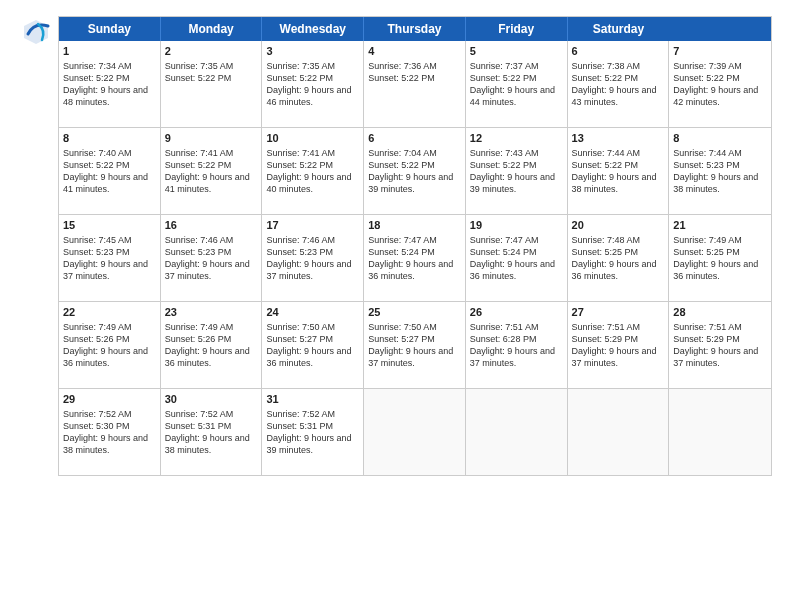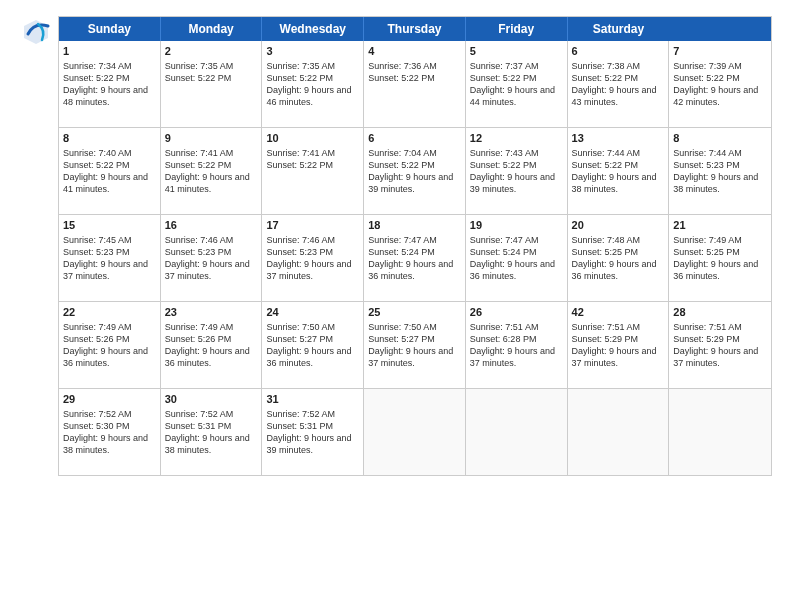--- a/index.html
+++ b/index.html
@@ -139,42 +139,42 @@
           <div class="cal-cell"><span class="day-num">2</span><span>Sunrise: 7:35 AM</span><br><span>Sunset: 5:22 PM</span><br></div>
           <div class="cal-cell"><span class="day-num">3</span><span>Sunrise: 7:35 AM</span><br><span>Sunset: 5:22 PM</span><br><span>Daylight: 9 hours and 46 minutes.</span></div>
           <div class="cal-cell"><span class="day-num">4</span><span>Sunrise: 7:36 AM</span><br><span>Sunset: 5:22 PM</span><br></div>
           <div class="cal-cell"><span class="day-num">5</span><span>Sunrise: 7:37 AM</span><br><span>Sunset: 5:22 PM</span><br><span>Daylight: 9 hours and 44 minutes.</span></div>
           <div class="cal-cell"><span class="day-num">6</span><span>Sunrise: 7:38 AM</span><br><span>Sunset: 5:22 PM</span><br><span>Daylight: 9 hours and 43 minutes.</span></div>
           <div class="cal-cell"><span class="day-num">7</span><span>Sunrise: 7:39 AM</span><br><span>Sunset: 5:22 PM</span><br><span>Daylight: 9 hours and 42 minutes.</span></div>
         </div>
         <div class="cal-row">
           <div class="cal-cell"><span class="day-num">8</span><span>Sunrise: 7:40 AM</span><br><span>Sunset: 5:22 PM</span><br><span>Daylight: 9 hours and 41 minutes.</span></div>
           <div class="cal-cell"><span class="day-num">9</span><span>Sunrise: 7:41 AM</span><br><span>Sunset: 5:22 PM</span><br><span>Daylight: 9 hours and 41 minutes.</span></div>
-          <div class="cal-cell"><span class="day-num">10</span><span>Sunrise: 7:41 AM</span><br><span>Sunset: 5:22 PM</span><br></div>
+          <div class="cal-cell"><span class="day-num">10</span><span>Sunrise: 7:41 AM</span><br><span>Sunset: 5:22 PM</span><br><span>Daylight: 9 hours and 40 minutes.</span></div>
           <div class="cal-cell"><span class="day-num">6</span><span>Sunrise: 7:04 AM</span><br><span>Sunset: 5:22 PM</span><br><span>Daylight: 9 hours and 39 minutes.</span></div>
           <div class="cal-cell"><span class="day-num">12</span><span>Sunrise: 7:43 AM</span><br><span>Sunset: 5:22 PM</span><br><span>Daylight: 9 hours and 39 minutes.</span></div>
           <div class="cal-cell"><span class="day-num">13</span><span>Sunrise: 7:44 AM</span><br><span>Sunset: 5:22 PM</span><br><span>Daylight: 9 hours and 38 minutes.</span></div>
           <div class="cal-cell"><span class="day-num">8</span><span>Sunrise: 7:44 AM</span><br><span>Sunset: 5:23 PM</span><br><span>Daylight: 9 hours and 38 minutes.</span></div>
         </div>
         <div class="cal-row">
           <div class="cal-cell"><span class="day-num">15</span><span>Sunrise: 7:45 AM</span><br><span>Sunset: 5:23 PM</span><br><span>Daylight: 9 hours and 37 minutes.</span></div>
           <div class="cal-cell"><span class="day-num">16</span><span>Sunrise: 7:46 AM</span><br><span>Sunset: 5:23 PM</span><br><span>Daylight: 9 hours and 37 minutes.</span></div>
           <div class="cal-cell"><span class="day-num">17</span><span>Sunrise: 7:46 AM</span><br><span>Sunset: 5:23 PM</span><br><span>Daylight: 9 hours and 37 minutes.</span></div>
           <div class="cal-cell"><span class="day-num">18</span><span>Sunrise: 7:47 AM</span><br><span>Sunset: 5:24 PM</span><br><span>Daylight: 9 hours and 36 minutes.</span></div>
           <div class="cal-cell"><span class="day-num">19</span><span>Sunrise: 7:47 AM</span><br><span>Sunset: 5:24 PM</span><br><span>Daylight: 9 hours and 36 minutes.</span></div>
           <div class="cal-cell"><span class="day-num">20</span><span>Sunrise: 7:48 AM</span><br><span>Sunset: 5:25 PM</span><br><span>Daylight: 9 hours and 36 minutes.</span></div>
           <div class="cal-cell"><span class="day-num">21</span><span>Sunrise: 7:49 AM</span><br><span>Sunset: 5:25 PM</span><br><span>Daylight: 9 hours and 36 minutes.</span></div>
         </div>
         <div class="cal-row">
           <div class="cal-cell"><span class="day-num">22</span><span>Sunrise: 7:49 AM</span><br><span>Sunset: 5:26 PM</span><br><span>Daylight: 9 hours and 36 minutes.</span></div>
           <div class="cal-cell"><span class="day-num">23</span><span>Sunrise: 7:49 AM</span><br><span>Sunset: 5:26 PM</span><br><span>Daylight: 9 hours and 36 minutes.</span></div>
           <div class="cal-cell"><span class="day-num">24</span><span>Sunrise: 7:50 AM</span><br><span>Sunset: 5:27 PM</span><br><span>Daylight: 9 hours and 36 minutes.</span></div>
           <div class="cal-cell"><span class="day-num">25</span><span>Sunrise: 7:50 AM</span><br><span>Sunset: 5:27 PM</span><br><span>Daylight: 9 hours and 37 minutes.</span></div>
           <div class="cal-cell"><span class="day-num">26</span><span>Sunrise: 7:51 AM</span><br><span>Sunset: 6:28 PM</span><br><span>Daylight: 9 hours and 37 minutes.</span></div>
-          <div class="cal-cell"><span class="day-num">42</span><span>Sunrise: 7:51 AM</span><br><span>Sunset: 5:29 PM</span><br><span>Daylight: 9 hours and 37 minutes.</span></div>
+          <div class="cal-cell"><span class="day-num">27</span><span>Sunrise: 7:51 AM</span><br><span>Sunset: 5:29 PM</span><br><span>Daylight: 9 hours and 37 minutes.</span></div>
           <div class="cal-cell"><span class="day-num">28</span><span>Sunrise: 7:51 AM</span><br><span>Sunset: 5:29 PM</span><br><span>Daylight: 9 hours and 37 minutes.</span></div>
         </div>
         <div class="cal-row">
           <div class="cal-cell"><span class="day-num">29</span><span>Sunrise: 7:52 AM</span><br><span>Sunset: 5:30 PM</span><br><span>Daylight: 9 hours and 38 minutes.</span></div>
           <div class="cal-cell"><span class="day-num">30</span><span>Sunrise: 7:52 AM</span><br><span>Sunset: 5:31 PM</span><br><span>Daylight: 9 hours and 38 minutes.</span></div>
           <div class="cal-cell"><span class="day-num">31</span><span>Sunrise: 7:52 AM</span><br><span>Sunset: 5:31 PM</span><br><span>Daylight: 9 hours and 39 minutes.</span></div>
           <div class="cal-cell empty"></div>
           <div class="cal-cell empty"></div>
           <div class="cal-cell empty"></div>
           <div class="cal-cell empty"></div>

